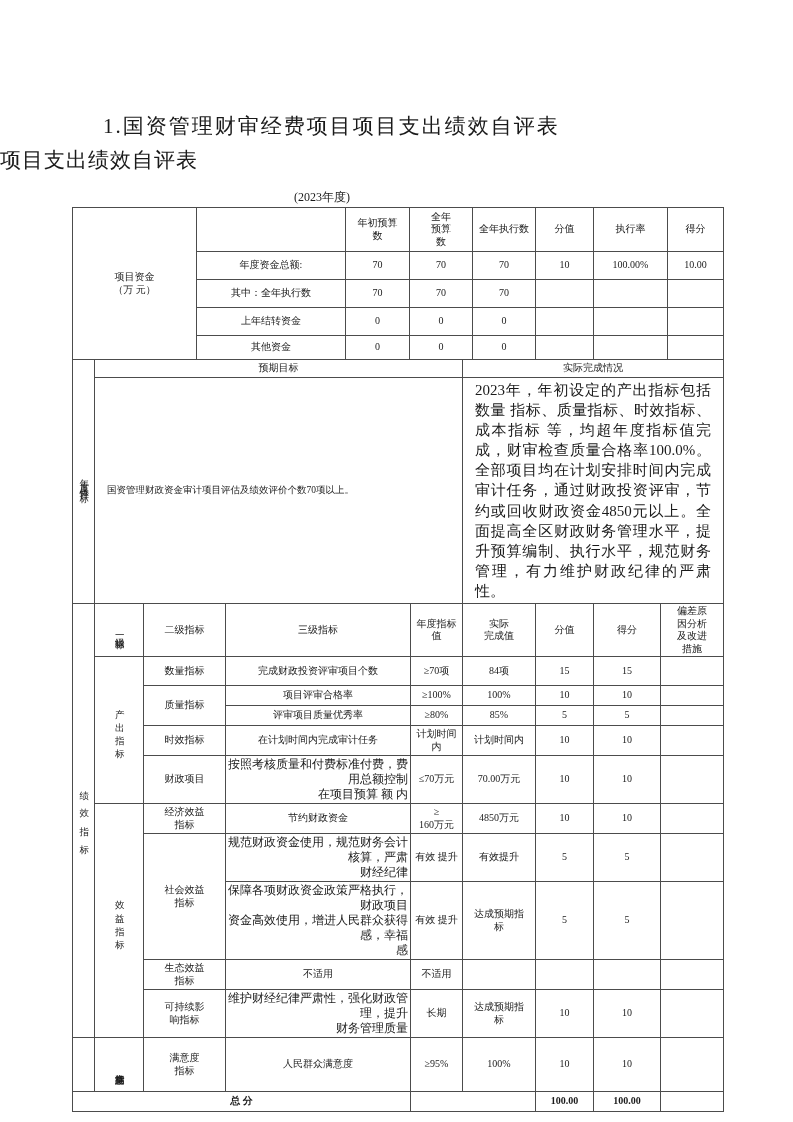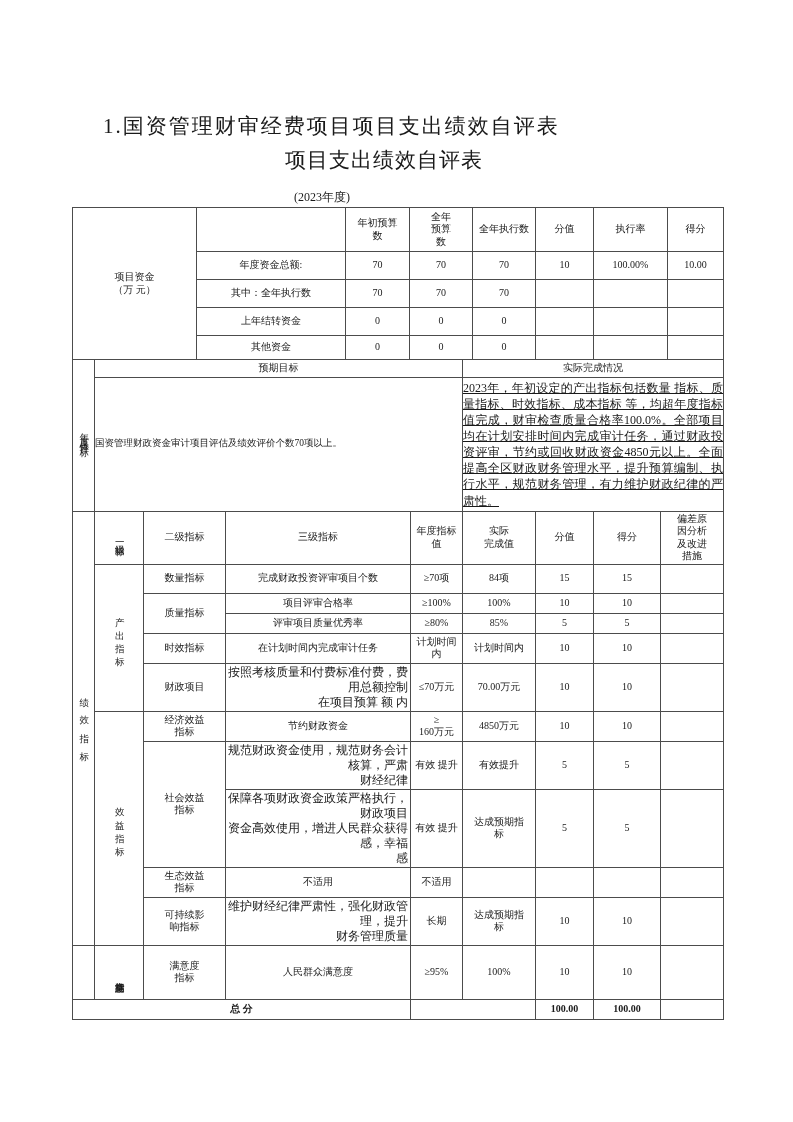--- a/index.html
+++ b/index.html
@@ -2,32 +2,32 @@
 <html><head>
 <meta charset="utf-8">
 <style>
   html,body{margin:0;padding:0;background:#e8e8e8;}
   .sheet{
     position:relative;width:793px;height:1122px;background:#ffffff;
     font-family:"Liberation Serif","DejaVu Serif",serif;color:#1a1a1a;
     overflow:hidden;margin:0 auto;
   }
   .title1{position:absolute;top:112px;left:103px;font-size:21px;letter-spacing:2px;font-weight:500;}
-  .title2{position:absolute;top:146px;left:8px;width:752px;text-align:center;font-size:21px;letter-spacing:1px;font-weight:500;}
+  .title2{position:absolute;top:146px;left:0;width:752px;text-align:left;font-size:21px;letter-spacing:1px;font-weight:500;}
   .caption{position:absolute;top:189px;left:0;width:644px;text-align:center;font-size:12px;}
   .tables{position:absolute;top:207px;left:72px;width:651px;}
   table{border-collapse:collapse;table-layout:fixed;width:651px;}
   table + table{margin-top:-1px;}
   td{
     border:1px solid #4c4c4c;font-size:10px;text-align:center;vertical-align:middle;
     white-space:pre-line;padding:1px 2px;line-height:1.25;overflow:hidden;
   }
   td.small{font-size:12px;text-align:right;}
-  td.para{font-size:12px;text-align:justify;vertical-align:top;padding:2px 0;line-height:1.34;text-decoration:underline;}
-  td.goal-left{text-align:left;padding:2px 0;font-size:9.5px;}
+  td.para{font-size:15px;text-align:justify;vertical-align:top;padding:2px 12px;line-height:1.34;}
+  td.goal-left{text-align:left;padding:2px 12px;font-size:9.5px;}
   td.vcell{padding:0;}
   .vert{
     display:inline-block;writing-mode:vertical-rl;text-orientation:upright;
     font-size:9.5px;line-height:1;margin:0 auto;
   }
   .ls0{letter-spacing:0;}
   .ls1{letter-spacing:1px;}
   .ls3{letter-spacing:3px;}
   .ls13{letter-spacing:13px;}
   .ls18{letter-spacing:18px;}

